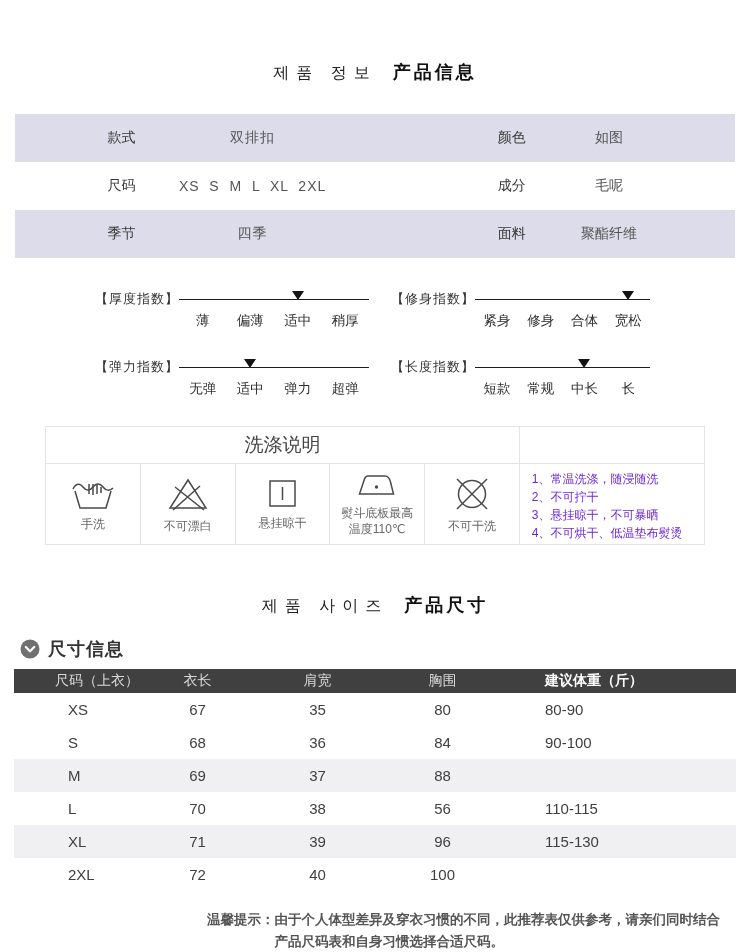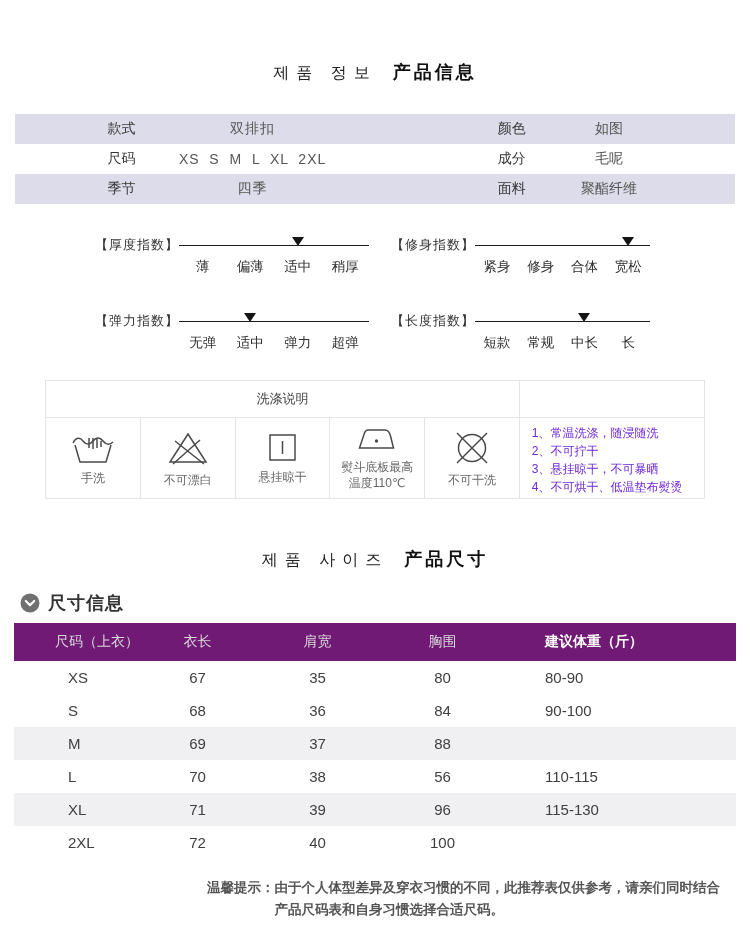--- a/index.html
+++ b/index.html
@@ -9,61 +9,61 @@
   }
   
   .section-title{display:flex;justify-content:center;align-items:baseline;gap:16px;}
   .t1{padding-top:60px;}
   .t2{margin-top:48px;}
   .title-kr{font-size:16px;letter-spacing:7px;color:#222;}
   .title-cn{font-size:18px;font-weight:700;letter-spacing:3px;color:#111;}
 
   
   .attr-table{margin:30px 15px 0;}
-  .attr-row{position:relative;height:30px;font-size:14px;}
+  .attr-row{position:relative;height:48px;font-size:14px;}
   .attr-row.shaded{background:#dcdcea;}
   .attr-row span{position:absolute;top:50%;transform:translate(-50%,-50%);white-space:pre;}
   .p1{left:14.8%;color:#383838;}
   .p2{left:33%;color:#555;letter-spacing:1px;}
   .p3{left:69%;color:#383838;}
   .p4{left:82.5%;color:#555;}
 
   
-  .scales{margin:32px 100px 0 95px;display:grid;grid-template-columns:auto auto;justify-content:space-between;row-gap:36px;}
+  .scales{margin:32px 100px 0 95px;display:grid;grid-template-columns:auto auto;justify-content:space-between;row-gap:28px;}
   .scale{display:flex;}
   .scale-label{font-size:13px;color:#333;line-height:18px;white-space:nowrap;letter-spacing:1px;}
   .scale-body{width:190px;}
   .scale.narrow .scale-body{width:175px;}
   .line{position:relative;height:18px;width:100%;}
   .line::after{content:"";position:absolute;left:0;right:0;top:9px;border-top:1px solid #1c1c1c;}
   .tri{position:absolute;top:1px;transform:translateX(-50%);width:0;height:0;
        border-left:6px solid transparent;border-right:6px solid transparent;border-top:9px solid #141414;}
   .scale-items{display:flex;margin-top:4px;}
   .scale-items span{flex:1;text-align:center;font-size:13.5px;color:#2e2e2e;}
 
   
   .wash{margin:28px 45px 0;border:1px solid #e4e4e4;}
-  .wash-header{display:flex;height:36px;border-bottom:1px solid #e4e4e4;font-size:13px;color:#444;}
+  .wash-header{display:flex;height:36px;border-bottom:1px solid #e4e4e4;font-size:19px;color:#444;}
   .wh-left{width:72%;display:flex;align-items:center;justify-content:center;border-right:1px solid #e4e4e4;box-sizing:border-box;}
   .wh-right{flex:1;display:flex;align-items:center;justify-content:center;}
   .wash-body{display:flex;height:80px;}
   .wash-cell{width:14.4%;box-sizing:border-box;border-right:1px solid #e4e4e4;display:flex;flex-direction:column;align-items:center;justify-content:center;padding:3px 2px;}
   .wash-icon{display:flex;align-items:flex-end;justify-content:center;}
   .wash-icon svg{stroke:#4a4a4a;fill:none;stroke-width:1.5;}
   .wash-label{font-size:12px;color:#666;margin-top:5px;text-align:center;max-width:80px;line-height:16px;}
   .wash-tips{flex:1;padding:6px 0 0 12px;box-sizing:border-box;}
   .tip{font-size:12px;color:#6d28d9;line-height:18px;}
 
   
   .size-info{margin:20px 0 0 20px;display:flex;align-items:center;}
   .size-info-text{font-size:18px;font-weight:700;color:#333;margin-left:8px;letter-spacing:1px;}
 
   
   .size-table{margin:8px 14px 0;}
-  .size-thead{display:flex;height:38px;background:#701a75;align-items:center;font-size:14px;color:#d9d9d9;}
+  .size-thead{display:flex;height:24px;background:#404040;align-items:center;font-size:14px;color:#d9d9d9;}
   .size-row{display:flex;height:33px;align-items:center;font-size:15px;color:#3f3f3f;}
   .size-row.shaded{background:#f0f0f3;}
   .sc{box-sizing:border-box;text-align:center;}
   .sc1{width:126px;text-align:left;padding-left:54px;box-sizing:border-box;}
   .size-thead .sc1{padding-left:41px;}
   .sc2{width:115px;}.sc3{width:125px;}.sc4{width:125px;}
   .sc5{flex:1;text-align:left;padding-left:40px;box-sizing:border-box;}
   .size-thead .sc5{color:#fff;font-weight:700;}
 
   

